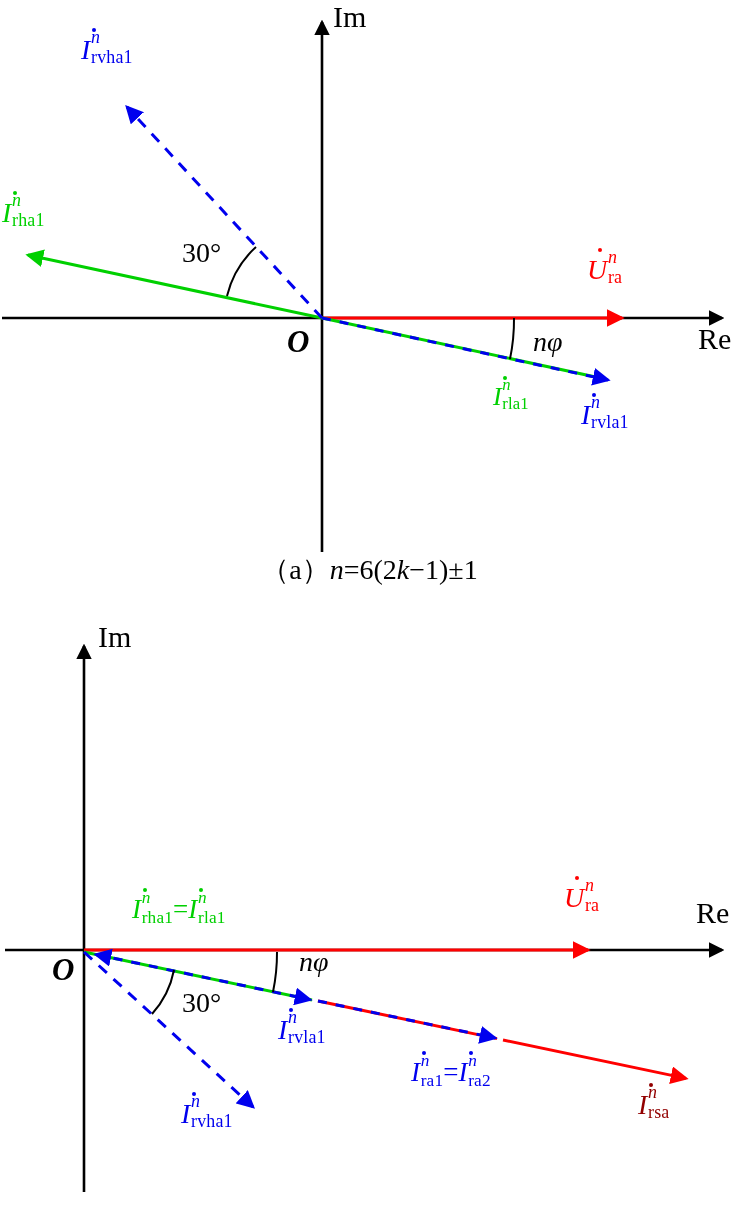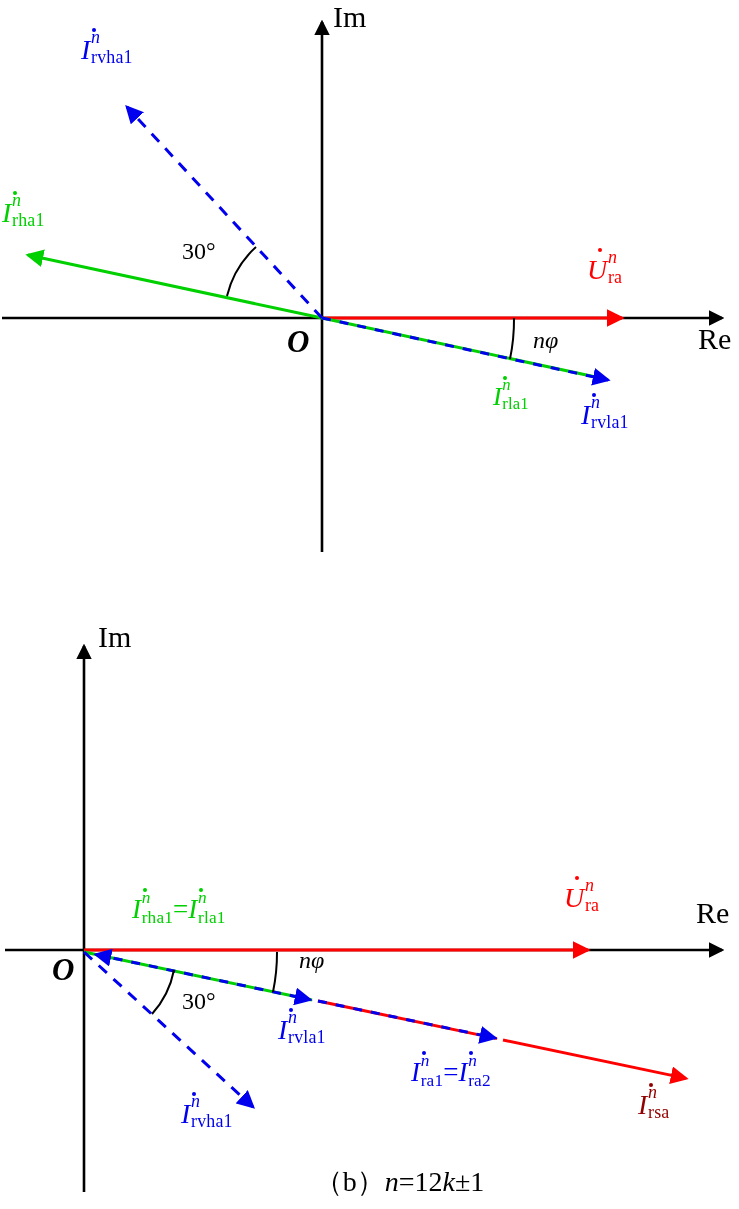--- a/index.html
+++ b/index.html
@@ -18,21 +18,21 @@
   .mk-black{fill:var(--c-black);} .mk-red{fill:var(--c-red);}
   .mk-green{fill:var(--c-green);} .mk-blue{fill:var(--c-blue);}
   
   .lbl{position:absolute;line-height:1;white-space:nowrap;color:var(--c-black);}
   .c-red{color:var(--c-red);} .c-green{color:var(--c-green);}
   .c-blue{color:var(--c-blue);} .c-darkred{color:var(--c-darkred);}
   .it{font-style:italic;}
   .rm{font-style:normal;text-align:right;}
   .origin{font-style:italic;font-weight:bold;font-size:31px;}
   .axlbl{font-size:30px;}
-  .ang{font-size:24px;}
+  .ang{font-size:28px;}
   .cap{position:absolute;text-align:center;font-size:28px;line-height:1;}
   
   .ph{display:inline-flex;line-height:1;vertical-align:baseline;}
   .ph-base{font-style:italic;display:inline-block;position:relative;}
   .ph-dot{position:absolute;width:.15em;height:.15em;border-radius:50%;
           background:currentColor;top:-.30em;left:.40em;}
   .ph-scripts{display:inline-flex;flex-direction:column;font-size:.64em;
               line-height:1;margin-left:.04em;transform:translateY(-.40em);}
   .ph-sup{font-style:italic;}
   .ph-sub{font-style:normal;margin-top:.14em;letter-spacing:.01em;font-family:Liberation Serif, serif;}
@@ -118,20 +118,21 @@
           <span class="ph-sub">rla1</span>
         </span>
       </span></div>
   <div class="lbl c-blue" style="left:581px;top:401px;font-size:28px"><span class="ph">
         <span class="ph-base">I<span class="ph-dot"></span></span>
         <span class="ph-scripts">
           <span class="ph-sup">n</span>
           <span class="ph-sub">rvla1</span>
         </span>
       </span></div>
+  <div class="cap" style="left:0;right:0;top:556px"><span class="rm">（a）</span><span class="it">n</span><span class="rm">=6(2</span><span class="it">k</span><span class="rm">−1)±1</span></div>
 
   <div class="lbl axlbl" style="left:98px;top:622px"><span class="rm">Im</span></div>
   <div class="lbl axlbl" style="left:696px;top:898px"><span class="rm">Re</span></div>
   <div class="lbl origin" style="left:52px;top:954px"><span class="it">O</span></div>
   <div class="lbl c-green" style="left:132px;top:896px;font-size:27px"><span class="ph">
         <span class="ph-base">I<span class="ph-dot"></span></span>
         <span class="ph-scripts">
           <span class="ph-sup">n</span>
           <span class="ph-sub">rha1</span>
         </span>
@@ -178,15 +179,14 @@
           <span class="ph-sub">rsa</span>
         </span>
       </span></div>
   <div class="lbl c-blue" style="left:181px;top:1100px;font-size:28px"><span class="ph">
         <span class="ph-base">I<span class="ph-dot"></span></span>
         <span class="ph-scripts">
           <span class="ph-sup">n</span>
           <span class="ph-sub">rvha1</span>
         </span>
       </span></div>
-  <div class="cap" style="left:60px;right:0;top:1168px"><span class="rm">（b）</span><span class="it">n</span><span class="rm">=12</span><span class="it">k</span><span class="rm">±1</span></div>
 
 </div>
 
 </body></html>

